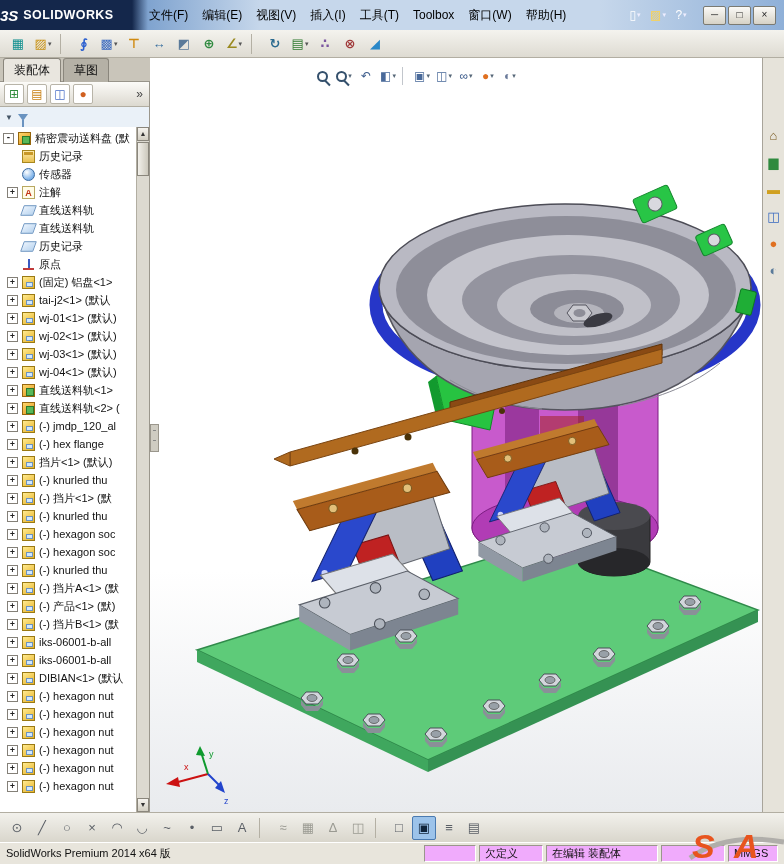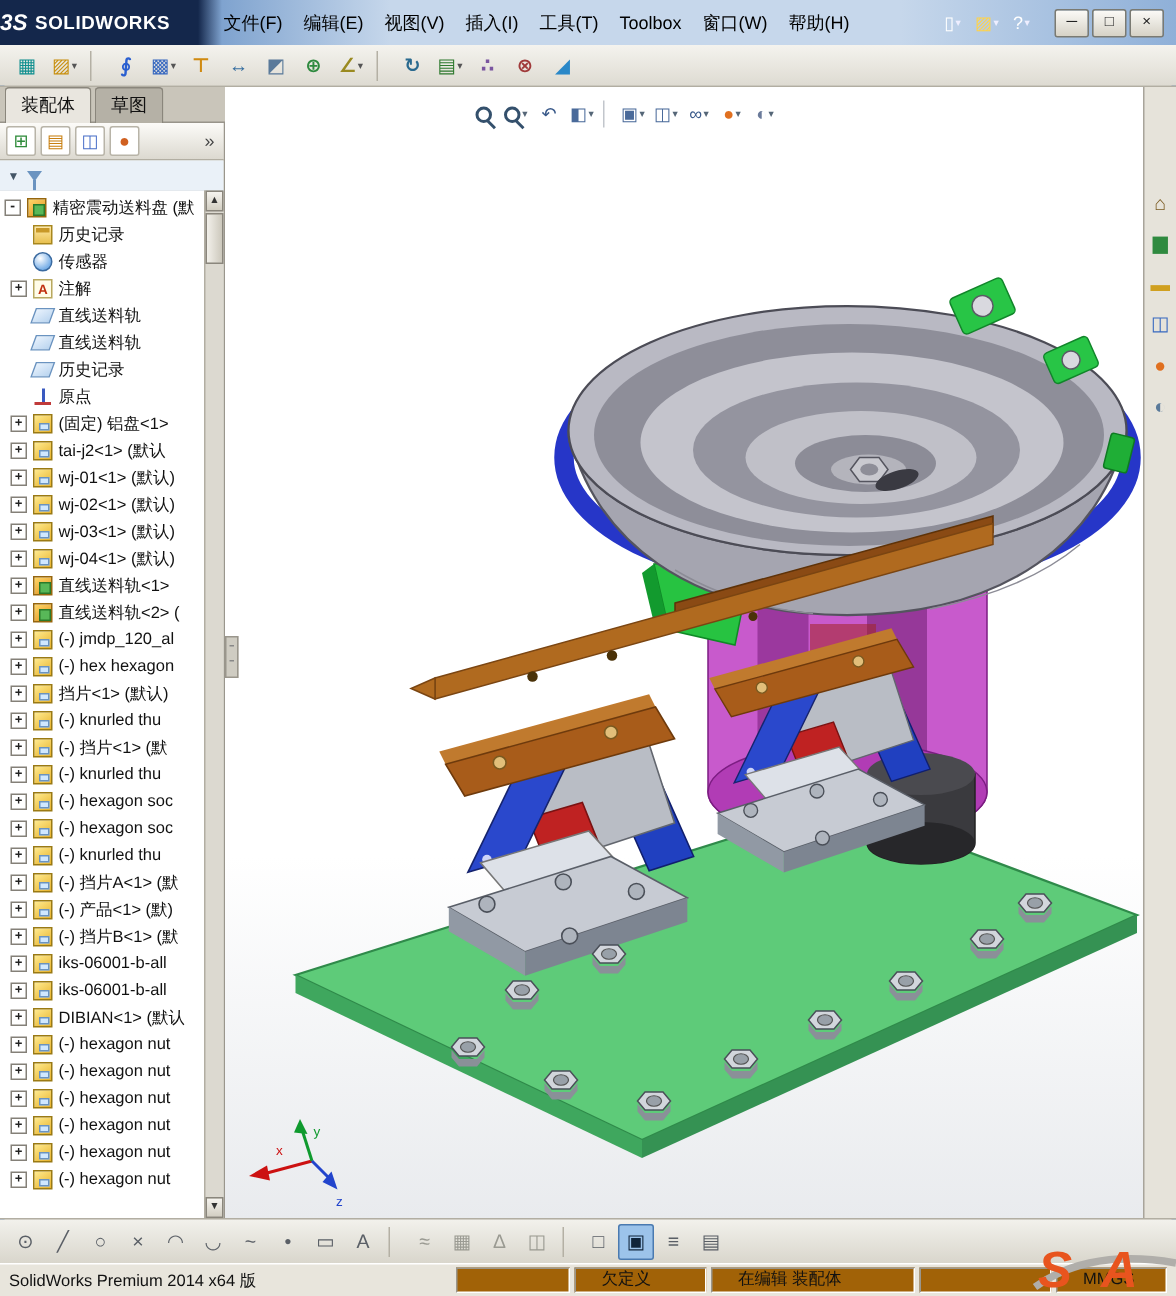--- a/index.html
+++ b/index.html
@@ -88,21 +88,21 @@
      border-top:1px solid #b2aea2;display:flex;align-items:center;padding-left:5px;gap:1px}
   .sico{width:22px;height:22px;display:flex;align-items:center;justify-content:center;border:1px solid transparent;border-radius:2px}
   .sico .g{font-size:13px;color:#5a5f66;font-style:normal}
   .sico.active{background:#9cc3ea;border-color:#4a7ab0}
   .sico.active .g{color:#10243a}
   .sico.dim .g{color:#9a9a92}
   
   .statusbar{position:absolute;left:0;top:842px;width:784px;height:22px;box-sizing:border-box;background:#e8e5dc;border-top:1px solid #fff;
      display:flex;align-items:center;font-size:11px;padding:0 6px;gap:3px}
   .sb-app{flex:1}
-  .sb-field{border:1px solid;border-color:#9a968c #fff #fff #9a968c;height:15px;line-height:15px;padding:0 17px;background:#a16207;
+  .sb-field{border:1px solid;border-color:#9a968c #fff #fff #9a968c;height:15px;line-height:15px;padding:0 5px;background:#f0abfc;
      overflow:hidden;white-space:nowrap;box-sizing:content-box}
   .watermark{position:absolute;right:0;bottom:0;width:98px;height:42px;z-index:40;overflow:hidden;pointer-events:none}
 </style>
 </head>
 <body>
 
 <div class="app">
 
   <div class="titlebar">
     <div class="brand">
@@ -293,21 +293,21 @@
           <span class="tlabel">直线送料轨&lt;2&gt; (</span>
         </div>
         <div class="trow">
           <span class="exp">+</span>
           <span class="tico tico-part"></span>
           <span class="tlabel">(-) jmdp_120_al</span>
         </div>
         <div class="trow">
           <span class="exp">+</span>
           <span class="tico tico-part"></span>
-          <span class="tlabel">(-) hex hexagon</span>
+          <span class="tlabel">(-) hex flange</span>
         </div>
         <div class="trow">
           <span class="exp">+</span>
           <span class="tico tico-part"></span>
           <span class="tlabel">挡片&lt;1&gt; (默认)</span>
         </div>
         <div class="trow">
           <span class="exp">+</span>
           <span class="tico tico-part"></span>
           <span class="tlabel">(-) knurled thu</span>

